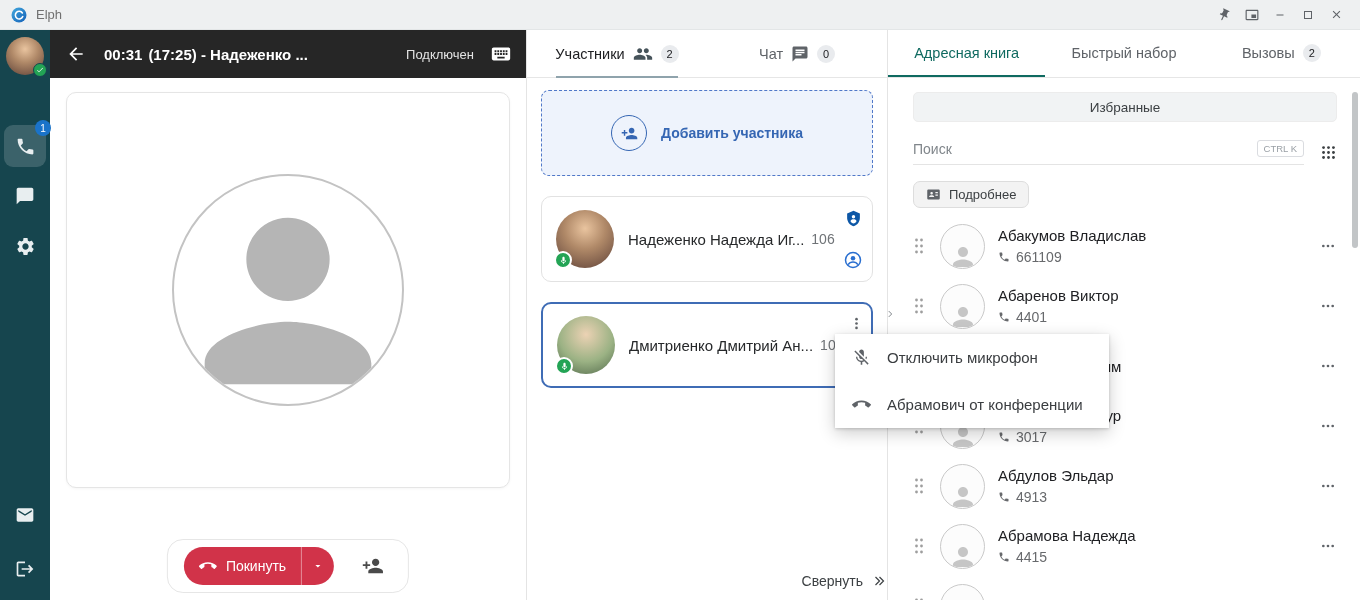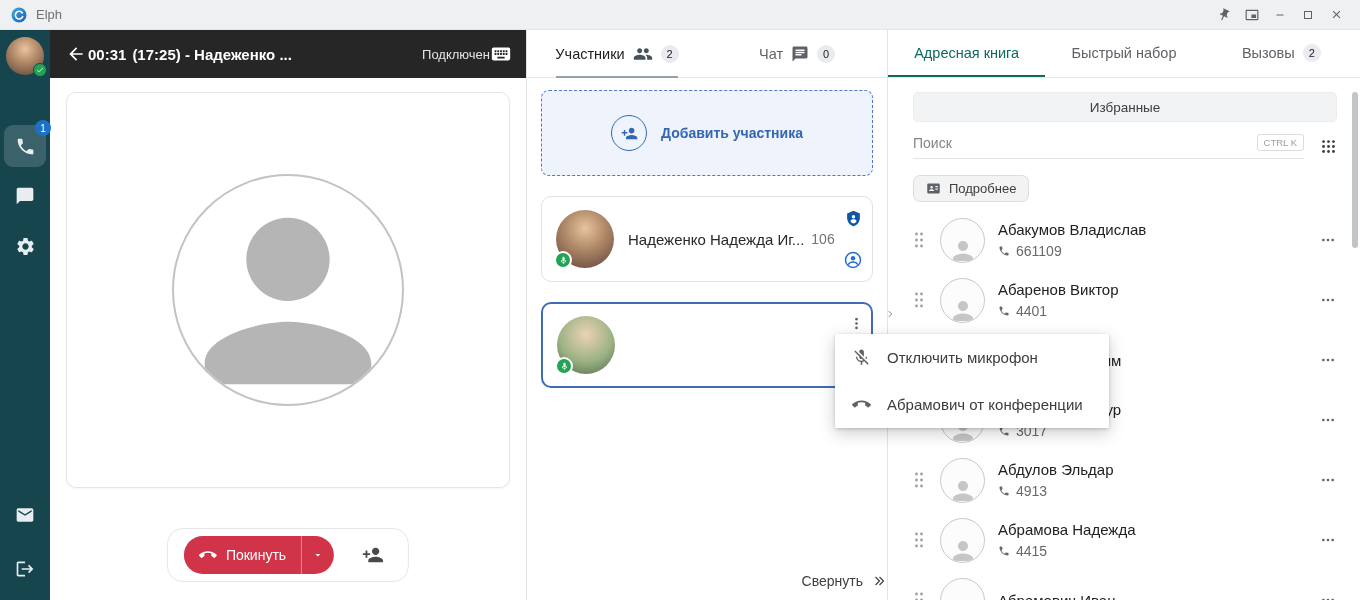--- a/index.html
+++ b/index.html
@@ -29,31 +29,31 @@
 .side-item + .side-item{margin-top:8px}
 .side-bottom{margin-top:auto;display:flex;flex-direction:column;align-items:center;gap:4px}
 .count-badge{position:absolute;top:-5px;right:-5px;min-width:16px;height:16px;border-radius:8px;background:#1a73c9;color:#fff;font-size:10px;display:flex;align-items:center;justify-content:center;padding:0 4px}
 
 
 .photo-woman{background:radial-gradient(circle at 50% 32%,#e9c49f 0%,#b08968 42%,#5d4037 100%)}
 .photo-man{background:radial-gradient(circle at 50% 32%,#ecd2b4 0%,#9bb284 55%,#50684a 100%)}
 
 
 .call-panel{width:476px;flex:0 0 auto;display:flex;flex-direction:column;background:#fff}
-.call-header{height:48px;background:#262626;color:#fff;display:flex;align-items:center;gap:0;padding:0 14px;flex:0 0 auto}
+.call-header{height:48px;background:#262626;color:#fff;display:flex;align-items:center;gap:16px;padding:0 14px;flex:0 0 auto}
 .back-btn{width:24px;height:24px;display:flex;align-items:center;justify-content:center;color:#fff;cursor:pointer}
 .call-title{font-size:15px;font-weight:700;white-space:nowrap;overflow:hidden;text-overflow:ellipsis;max-width:245px;display:flex;gap:6px}
 .call-header .spacer{flex:1}
 .call-status{font-size:13px;color:#e3e3e3}
 .kbd-btn{color:#fff;cursor:pointer}
 .call-body{flex:1;position:relative;padding:14px 16px}
 .video-area{height:396px;border:1px solid #e5e5e5;border-radius:10px;background:#fff;box-shadow:0 1px 3px rgba(0,0,0,.04);display:flex;align-items:center;justify-content:center}
 .silhouette{width:232px;height:232px;border-radius:50%;border:2px solid #c3c3c3;overflow:hidden;position:relative;background:#fff}
 .silhouette svg{position:absolute;left:50%;bottom:-22px;transform:translateX(-50%)}
-.call-controls{position:absolute;left:50%;bottom:18px;transform:translateX(-50%);display:flex;align-items:center;gap:20px;border:1px solid #e6e6e6;border-radius:16px;padding:7px 16px;background:#fff}
+.call-controls{position:absolute;left:50%;bottom:7px;transform:translateX(-50%);display:flex;align-items:center;gap:20px;border:1px solid #e6e6e6;border-radius:16px;padding:7px 16px;background:#fff}
 .leave-btn{display:flex;align-items:center;height:38px;border-radius:19px;background:#d13349;color:#fff;cursor:pointer;overflow:hidden}
 .leave-main{display:flex;align-items:center;gap:9px;padding:0 15px;height:100%}
 .leave-label{font-size:14px}
 .leave-divider{width:1px;height:38px;background:rgba(255,255,255,.45)}
 .leave-caret{padding:0 10px;display:flex;align-items:center;height:100%;cursor:pointer}
 .addp-btn{width:38px;height:38px;display:flex;align-items:center;justify-content:center;color:#4a4a4a;cursor:pointer}
 
 
 .participants-panel{width:362px;flex:0 0 auto;border-left:1px solid #e4e4e4;border-right:1px solid #e4e4e4;display:flex;flex-direction:column;background:#fff;position:relative}
 .ptabs{height:48px;display:flex;border-bottom:1px solid #e6e6e6;flex:0 0 auto}
@@ -80,21 +80,21 @@
 .collapse-bar{height:38px;display:flex;align-items:center;justify-content:flex-end;gap:9px;font-size:14px;color:#3c4043;cursor:pointer;flex:0 0 auto}
 
 
 .contacts-panel{flex:1;min-width:0;display:flex;flex-direction:column;background:#fff;position:relative}
 .ctabs{height:48px;display:flex;border-bottom:1px solid #e6e6e6;flex:0 0 auto}
 .ctab{flex:1;display:flex;align-items:center;justify-content:center;gap:8px;font-size:14.5px;color:#5f6368;cursor:pointer;border-bottom:2px solid transparent}
 .ctab.active{color:#0f6a60;border-bottom-color:#0f6a60}
 .filters{margin:14px 23px 0 25px;height:30px;background:#f1f3f4;border:1px solid #ececec;border-radius:5px;display:flex;flex:0 0 auto}
 .filter-seg{flex:1;display:flex;align-items:center;justify-content:center;font-size:13.5px;color:#3c4043;cursor:pointer;border-radius:4px}
 .filter-seg.active{background:#fff}
-.search-row{margin:12px 23px 0 25px;display:flex;align-items:center;gap:16px;flex:0 0 auto}
+.search-row{margin:18px 23px 0 25px;display:flex;align-items:center;gap:16px;flex:0 0 auto}
 .search-field{flex:1;display:flex;align-items:center;border-bottom:1px solid #e4e4e4;padding-bottom:7px;gap:10px}
 .search-field input{flex:1;border:none;outline:none;font-size:14px;color:#202124;background:transparent;font-family:inherit;min-width:0}
 .search-field input::placeholder{color:#80868b}
 .kbd{font-size:9.5px;color:#9aa0a6;border:1px solid #dadce0;border-radius:3px;padding:2px 6px;white-space:nowrap}
 .dialpad{color:#3c4043;cursor:pointer}
 .details-chip{margin:16px 0 0 25px;align-self:flex-start;display:inline-flex;align-items:center;gap:8px;height:27px;padding:0 12px;background:#f3f3f3;border:1px solid #ddd;border-radius:7px;font-size:13px;color:#3c4043;cursor:pointer;flex:0 0 auto}
 .details-chip svg{color:#5f6368}
 .contact-list{flex:1;margin-top:8px;overflow:hidden}
 .contact-row{height:60px;display:flex;align-items:center;padding:0 20px 0 26px}
 .drag{color:#9e9e9e;margin-right:16px;cursor:grab;flex:0 0 auto}
@@ -309,20 +309,24 @@
 
         <div class="pcard selected">
           <div class="pavatar">
             <div class="ph photo-man"></div>
             <span class="mic-badge">
                 <svg width="9" height="9" viewBox="0 0 24 24" fill="#fff">
                   <path d="M12 14c1.66 0 3-1.34 3-3V5c0-1.66-1.34-3-3-3S9 3.34 9 5v6c0 1.66 1.34 3 3 3zm5-3c0 2.76-2.24 5-5 5s-5-2.24-5-5H5c0 3.53 2.61 6.43 6 6.92V21h2v-3.08c3.39-.49 6-3.39 6-6.92h-2z"></path>
                 </svg>
               </span>
           </div>
+          <div class="pinfo">
+            <span class="pname">Дмитриенко Дмитрий Ан...</span>
+            <span class="pnumber">102</span>
+          </div>
           <span class="pcard-menu">
               <svg width="15" height="17" viewBox="0 0 24 24" fill="currentColor">
                 <circle cx="12" cy="5" r="2.1"></circle>
                 <circle cx="12" cy="12" r="2.1"></circle>
                 <circle cx="12" cy="19" r="2.1"></circle>
               </svg>
             </span>
         </div>
       </div>
       <div class="collapse-bar">

